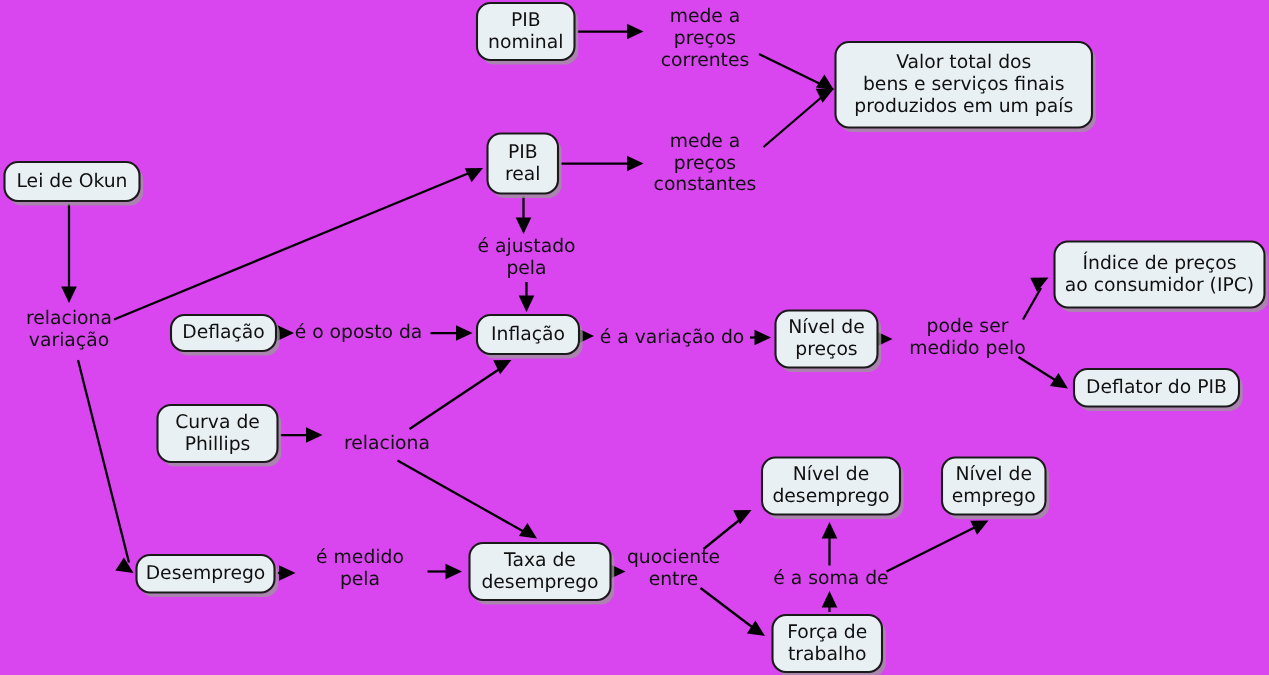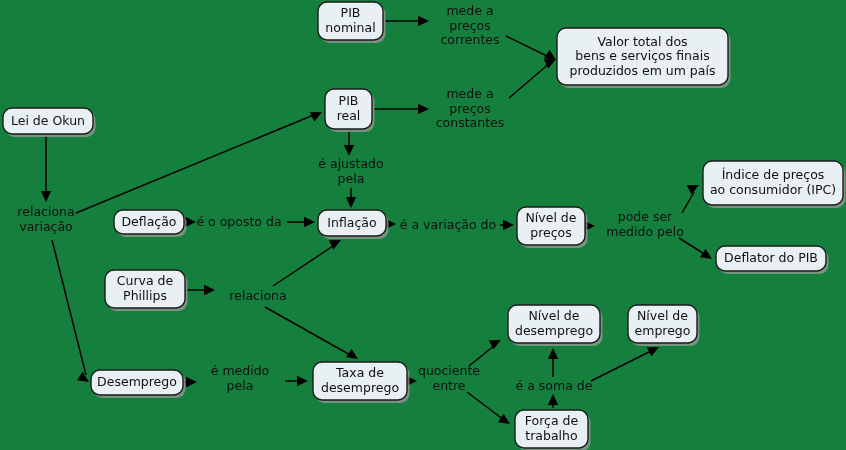--- a/index.html
+++ b/index.html
@@ -5,21 +5,21 @@
 <style>
   html, body {
     margin: 0;
     padding: 0;
     background: #ffffff;
   }
   #diagram-root {
     position: relative;
     width: 846px;
     height: 450px;
-    background: #15803d;
+    background: #d946ef;
     font-family: "DejaVu Sans", "Liberation Sans", sans-serif;
     overflow: hidden;
   }
   svg#canvas {
     position: absolute;
     top: 0;
     left: 0;
     width: 846px;
     height: 450px;
   }

